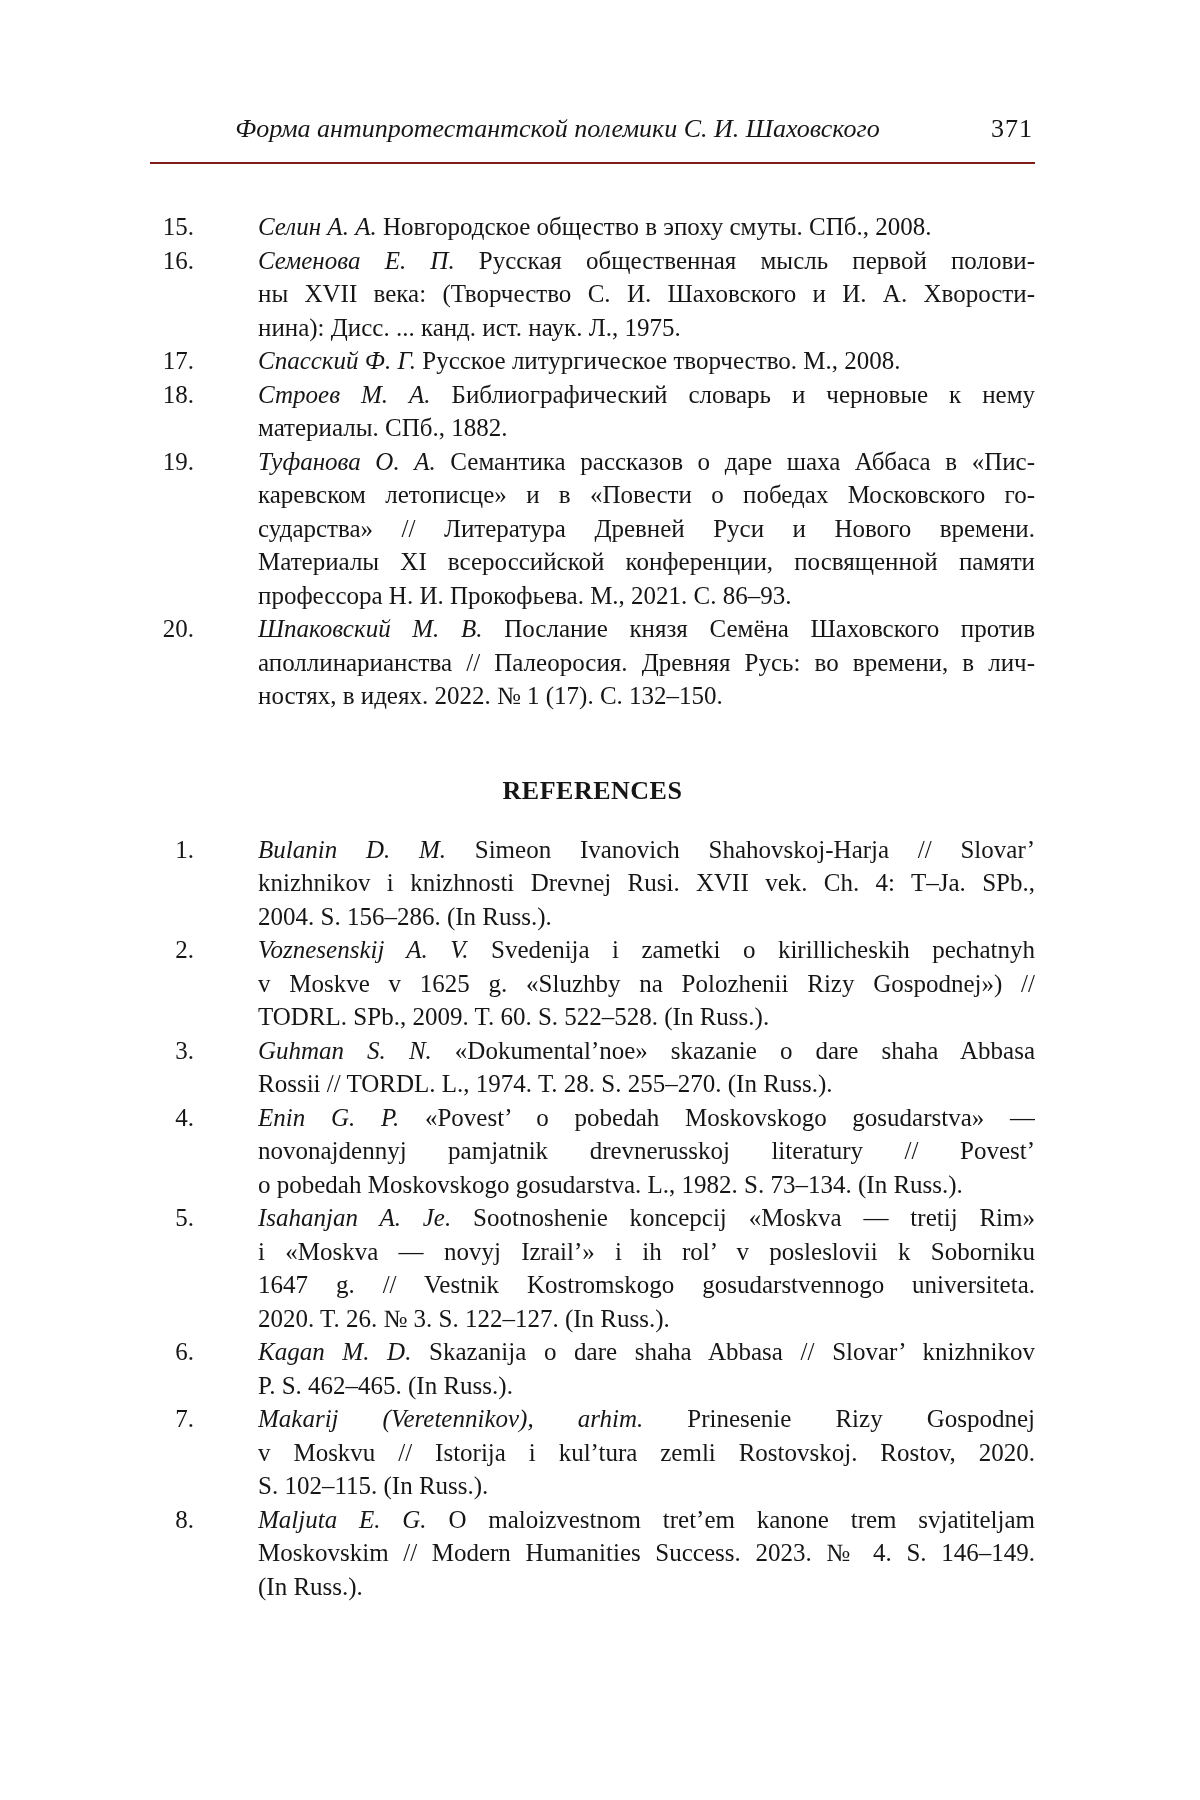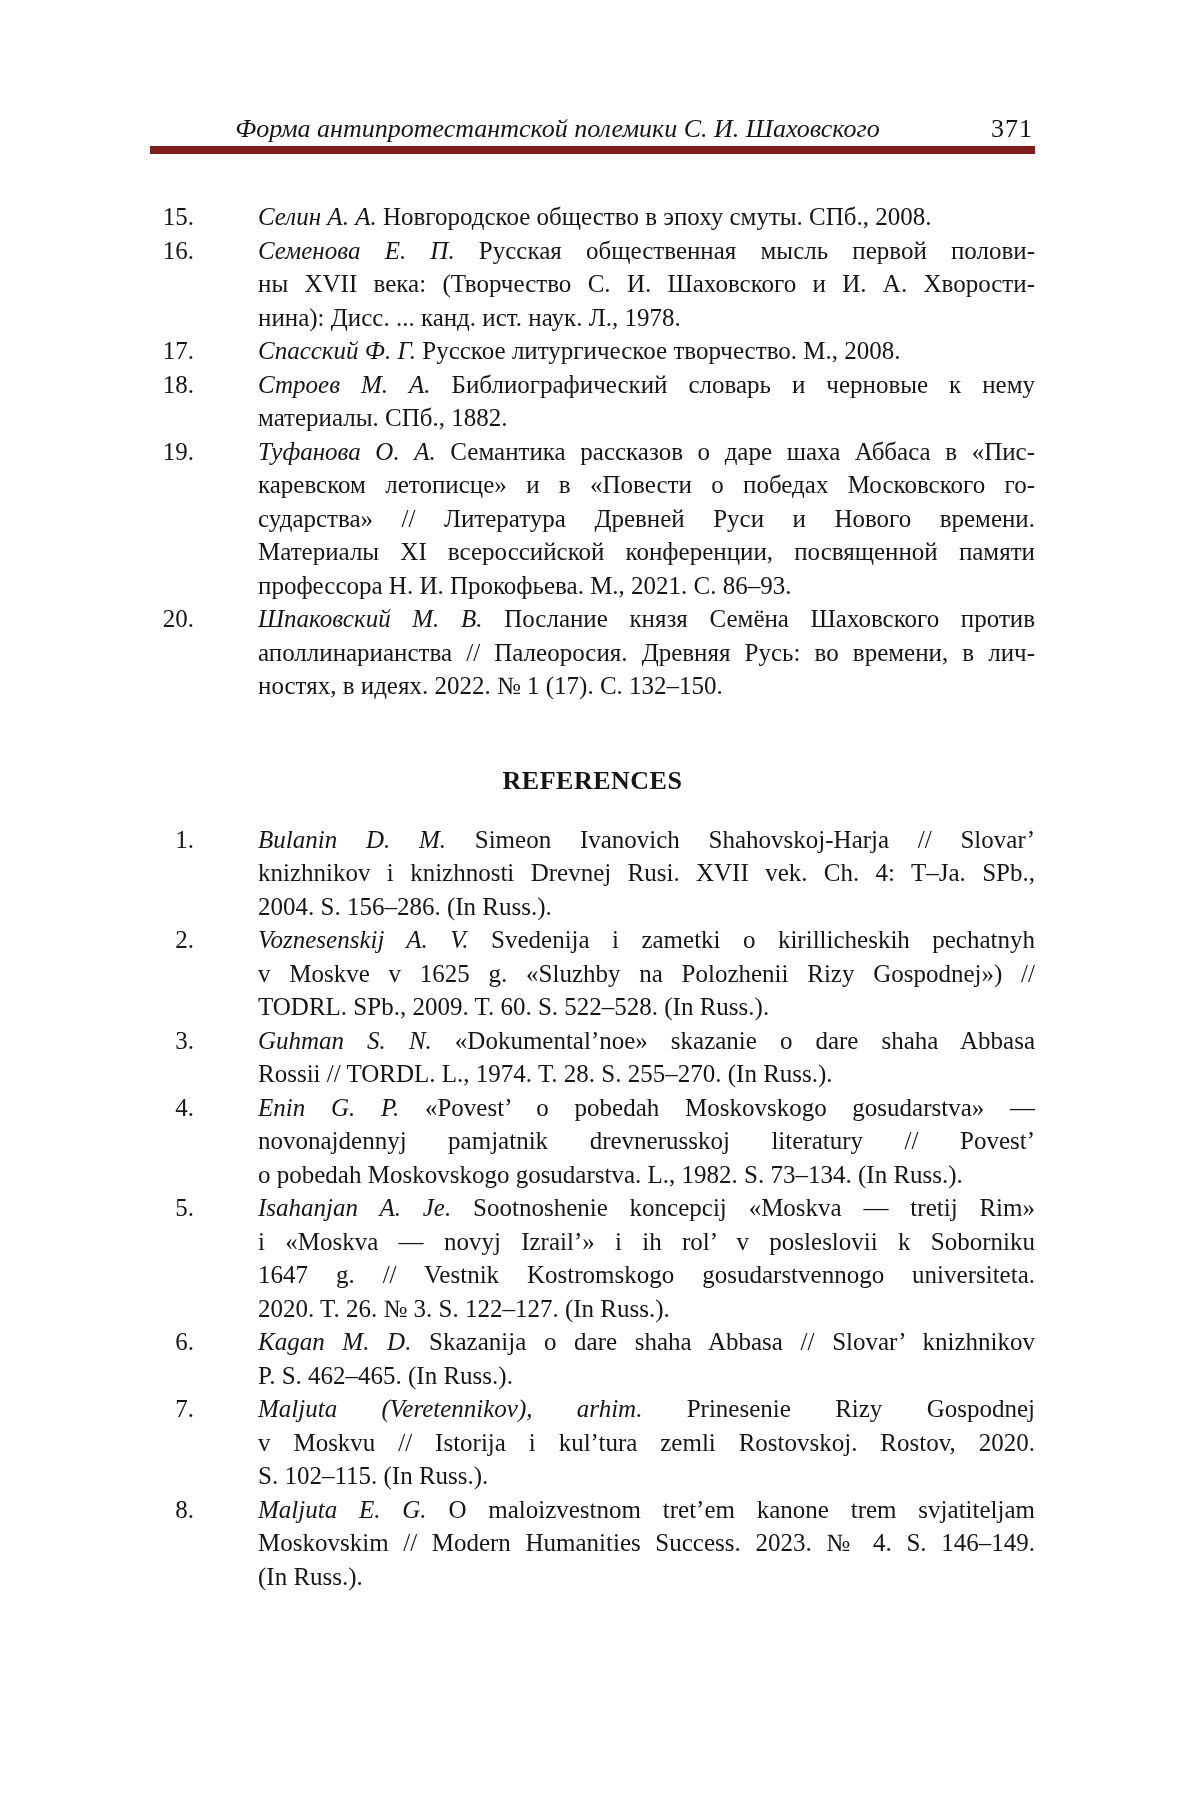--- a/index.html
+++ b/index.html
@@ -22,22 +22,22 @@
     position: absolute;
     left: 150px;
     top: 112px;
     width: 885px;
   }
   
   .runhead {
     position: relative;
     font-size: 26px;
     line-height: 34px;
-    border-bottom: 8px solid #7f1d1d;
-    padding-bottom: 0;
+    border-bottom: 2px solid #7f1d1d;
+    padding-bottom: 16px;
   }
   .runhead .title {
     display: block;
     text-align: center;
     font-style: italic;
     padding-right: 70px; 
   }
   .runhead .folio {
     position: absolute;
     right: 2px;
@@ -102,21 +102,21 @@
           <div class="num">15.</div>
           <div class="body">
             <div class="ln last"><span class="author">Селин А. А.</span> Новгородское общество в эпоху смуты. СПб., 2008.</div>
           </div>
         </div>
         <div class="item">
           <div class="num">16.</div>
           <div class="body">
             <div class="ln"><span class="author">Семенова Е. П.</span> Русская общественная мысль первой полови-</div>
             <div class="ln">ны XVII века: (Творчество С. И. Шаховского и И. А. Хворости-</div>
-            <div class="ln last">нина): Дисс. ... канд. ист. наук. Л., 1978.</div>
+            <div class="ln last">нина): Дисс. ... канд. ист. наук. Л., 1975.</div>
           </div>
         </div>
         <div class="item">
           <div class="num">17.</div>
           <div class="body">
             <div class="ln last"><span class="author">Спасский Ф. Г.</span> Русское литургическое творчество. М., 2008.</div>
           </div>
         </div>
         <div class="item">
           <div class="num">18.</div>
@@ -191,21 +191,21 @@
         <div class="item">
           <div class="num">6.</div>
           <div class="body">
             <div class="ln"><span class="author">Kagan M. D.</span> Skazanija o dare shaha Abbasa // Slovar’ knizhnikov</div>
             <div class="ln last">P. S. 462–465. (In Russ.).</div>
           </div>
         </div>
         <div class="item">
           <div class="num">7.</div>
           <div class="body">
-            <div class="ln"><span class="author">Maljuta (Veretennikov), arhim.</span> Prinesenie Rizy Gospodnej</div>
+            <div class="ln"><span class="author">Makarij (Veretennikov), arhim.</span> Prinesenie Rizy Gospodnej</div>
             <div class="ln">v Moskvu // Istorija i kul’tura zemli Rostovskoj. Rostov, 2020.</div>
             <div class="ln last">S. 102–115. (In Russ.).</div>
           </div>
         </div>
         <div class="item">
           <div class="num">8.</div>
           <div class="body">
             <div class="ln"><span class="author">Maljuta E. G.</span> O maloizvestnom tret’em kanone trem svjatiteljam</div>
             <div class="ln">Moskovskim // Modern Humanities Success. 2023. № 4. S. 146–149.</div>
             <div class="ln last">(In Russ.).</div>

